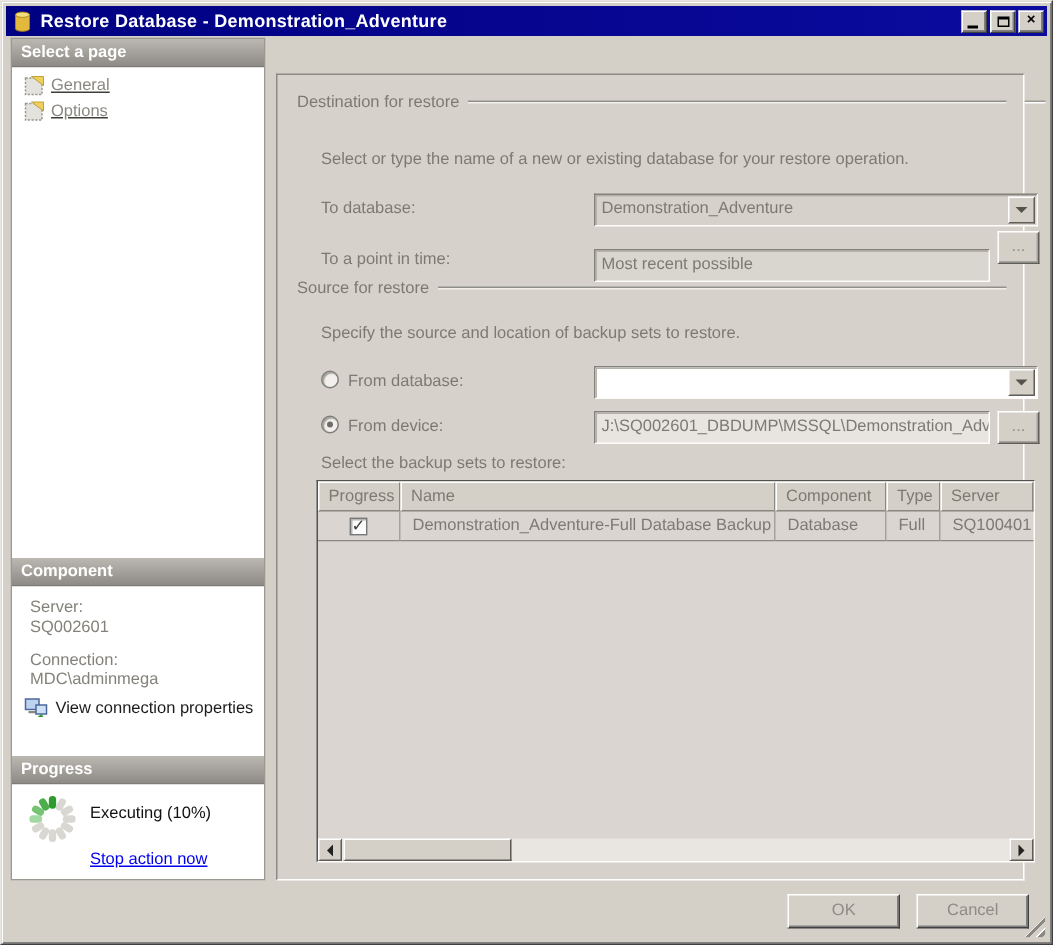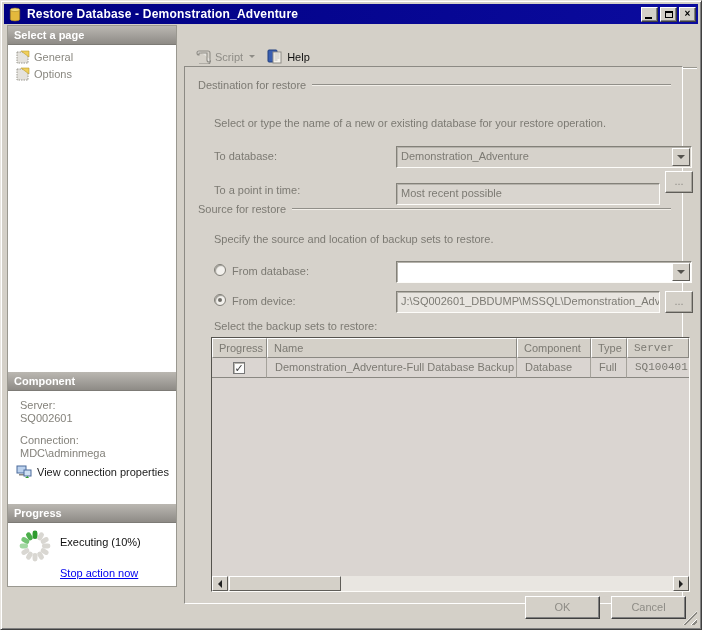--- a/index.html
+++ b/index.html
@@ -22,21 +22,21 @@
           margin-left:2px; position:relative; flex:none; display:flex; align-items:center; justify-content:center;
           font-size:10px; font-weight:bold; color:#000; line-height:1; }
   .glyph-min { position:absolute; left:3px; bottom:2px; width:7px; height:2px; background:#000; }
   .glyph-max { width:8px; height:7px; border:1px solid #000; border-top-width:2px; }
 
   
   .leftcol { position:absolute; left:6px; top:24px; width:170px; height:562px;
              border:1px solid #9a9890; background:#fff; display:flex; flex-direction:column; }
   .phead { height:19px; flex:none; background:linear-gradient(#bbb8b2,#8e8b86);
            color:#fff; font-weight:bold; padding:3px 0 0 6px; border-bottom:1px solid #7d7b76; }
-  .lpanel { background:#fff; position:relative; }
+  .lpanel { background:#fff; position:relative;text-decoration:underline; }
   .panel-pages { height:327px; flex:none; padding-top:3px; }
   .panel-conn  { height:113px; flex:none; }
   .panel-prog  { flex:1; }
   .pageitem { display:flex; align-items:center; gap:4px; height:17px; padding-left:8px; color:#8a8880; }
   .conn-label { position:absolute; left:12px; color:#84827b; }
   .conn-value { position:absolute; left:12px; color:#84827b; }
   .linkrow { position:absolute; left:8px; top:74px; display:flex; align-items:center; gap:5px; color:#1c1c1c; }
   .bluelink { color:#0000ee; text-decoration:underline; cursor:pointer; }
   .prog-status { position:absolute; left:52px; top:13px; color:#111; }
   .prog-link { position:absolute; left:52px; top:44px; }
@@ -46,21 +46,21 @@
   .toolbar { position:absolute; left:183px; top:24px; width:513px; height:24px;
              display:flex; align-items:center; padding-left:7px; gap:2px;
              border-bottom:1px solid #fff; box-shadow:0 -1px 0 #9a9890 inset;margin-top:20px; }
   .tool { display:flex; align-items:center; gap:4px; padding:2px 4px; }
   .tool .lbl-dis { color:#8e8c86; }
   .tool .lbl { color:#111; }
   .dd-arrow { width:0; height:0; border:3px solid transparent; border-top-color:#8e8c86; margin:3px 2px 0 2px; }
 
   
   .content { position:absolute; left:183px; top:48px; width:499px; height:538px;
-             background:#d6d2cb; border:1px solid; border-color:#8c8a84 #fff #fff #8c8a84;margin-top:17px; }
+             background:#d6d2cb; border:1px solid; border-color:#8c8a84 #fff #fff #8c8a84; }
   .section { position:absolute; left:13px; right:11px; display:flex; align-items:center; color:#7c7a73; }
   .section .line { flex:1; margin-left:6px; height:2px; border-top:1px solid #918f89; border-bottom:1px solid #f2efe9; }
   .instr { position:absolute; left:29px; color:#7c7a73; white-space:nowrap; }
   .flabel { position:absolute; left:29px; color:#7c7a73; }
 
   .sunken { border:1px solid; border-color:#838179 #fdfcf9 #fdfcf9 #838179; box-shadow:inset 1px 1px 0 #b5b2ab; }
   .combo { position:absolute; height:22px; background:#d6d2cb; display:flex; }
   .combo .val { flex:1; padding:3px 12px 0 4px; color:#7c7a73; white-space:nowrap; overflow:hidden; }
   .combo.white { background:#fff; }
   .combo .drop { width:18px; flex:none; margin:1px; background:#d4d0c8; border:1px solid;
@@ -82,21 +82,21 @@
           display:flex; flex-direction:column; }
   .grow { display:flex; flex:none; }
   .hcell { height:20px; background:#d4d0c8; border:1px solid; border-color:#fff #8a8882 #8a8882 #fff;
            color:#7c7a73; padding:3px 0 0 6px; overflow:hidden; white-space:nowrap; }
   .dcell { height:20px; border-right:1px solid #a5a29b; border-bottom:1px solid #8a8882;
            color:#7c7a73; padding:3px 0 0 8px; overflow:hidden; white-space:nowrap; }
   .c-restore { width:55px; flex:none; }
   .c-name { width:250px; flex:none; }
   .c-comp { width:74px; flex:none; }
   .c-type { width:36px; flex:none; }
-  .c-server { flex:1;font-family:Liberation Mono, monospace; }
+  .c-server { flex:1; }
   .cellcenter { text-align:center; padding-left:0; }
   .cbx { display:inline-block; width:12px; height:12px; background:#fcfcfc; margin-top:1px;
          border:1px solid #777; box-shadow:inset 1px 1px 0 #b9b6af; line-height:11px;
          font-size:11px; color:#3a3a3a; font-weight:bold; }
   .gridfill { flex:1; background:#dad5d1; }
   .hscroll { height:15px; flex:none; background:#e9e6e1; display:flex; }
   .sbtn { width:16px; height:15px; flex:none; background:#d4d0c8; border:1px solid;
           border-color:#fff #5f5d58 #5f5d58 #fff; display:flex; align-items:center; justify-content:center; }
   .sbtn .tri-l { width:0; height:0; border:4px solid transparent; border-right:4px solid #222; margin-left:-4px; }
   .sbtn .tri-r { width:0; height:0; border:4px solid transparent; border-left:4px solid #222; margin-right:-4px; }

